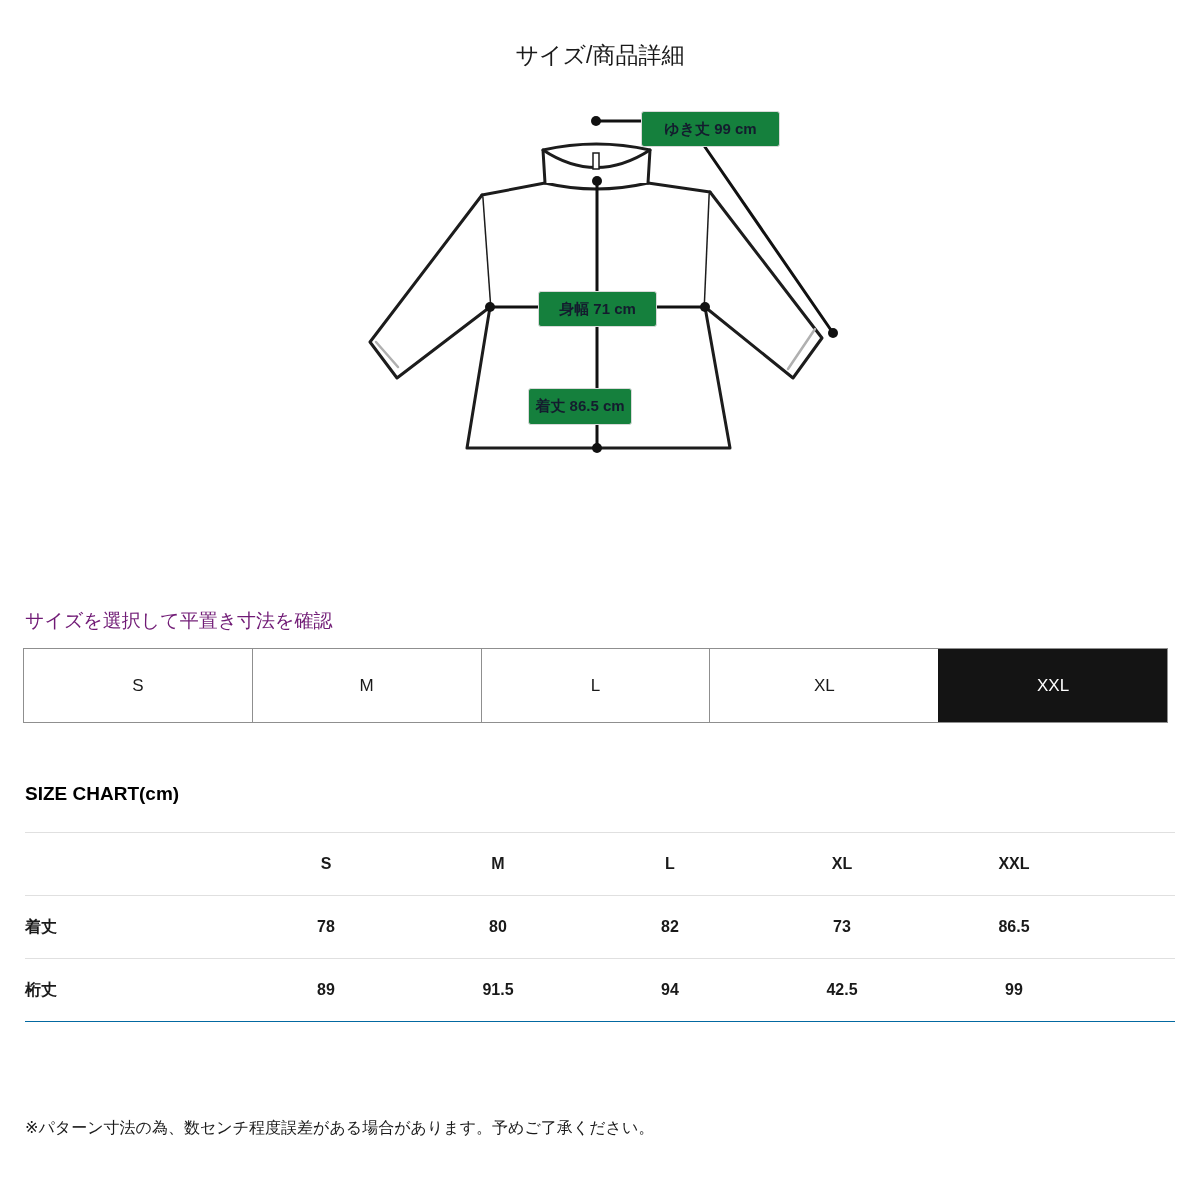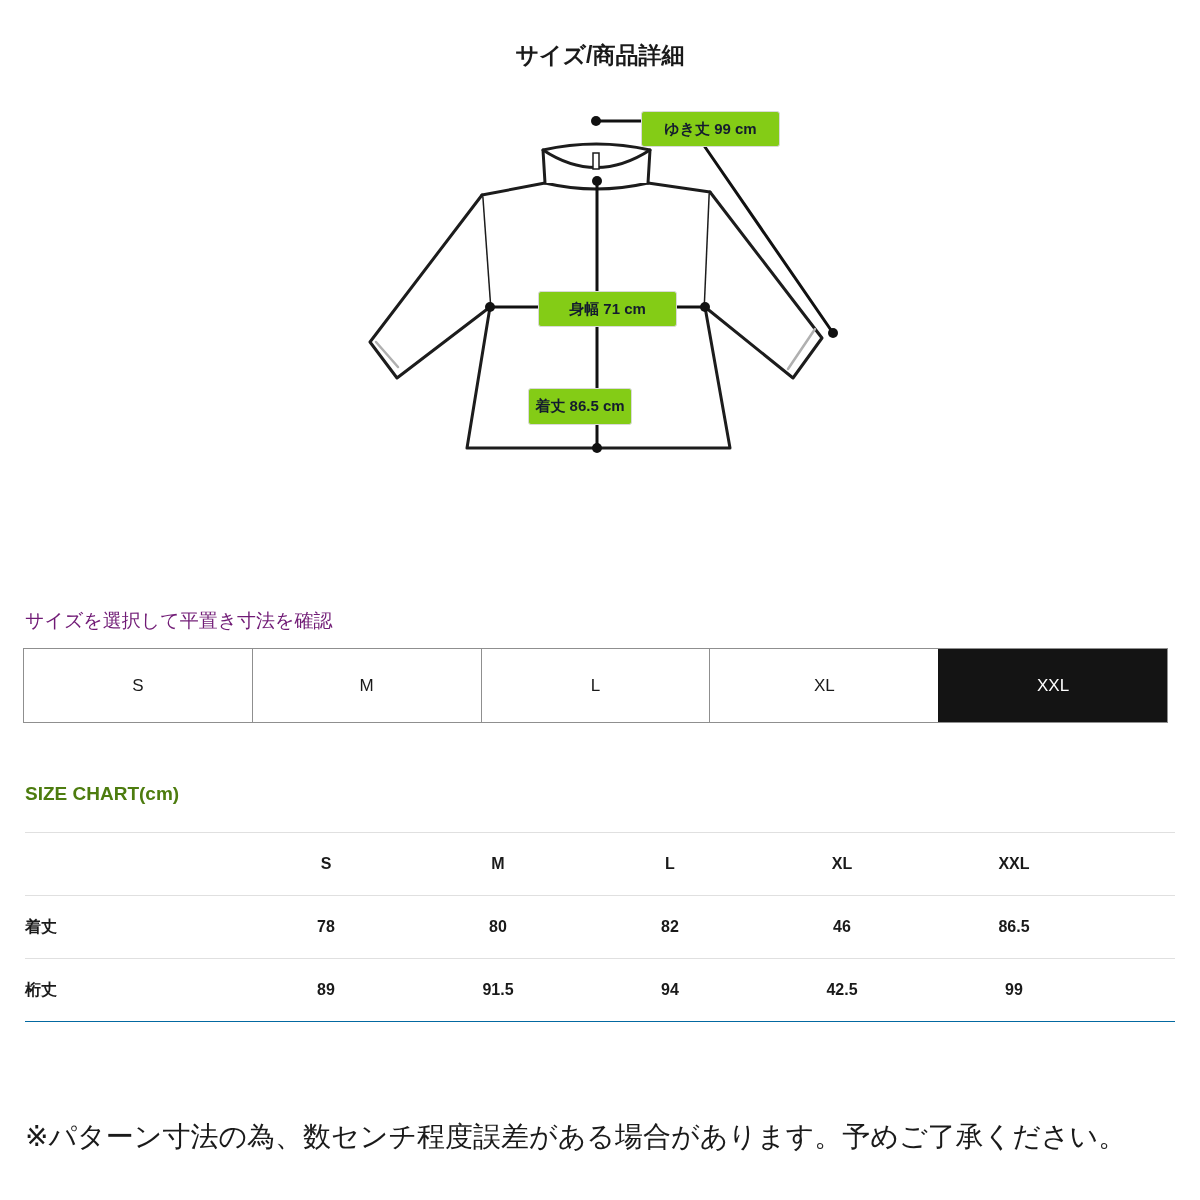--- a/index.html
+++ b/index.html
@@ -4,32 +4,32 @@
 <style>
   * { margin: 0; padding: 0; box-sizing: border-box; }
   html, body { background: #ffffff; }
   body {
     width: 1200px; height: 1200px; position: relative;
     font-family: "Liberation Sans", "DejaVu Sans", sans-serif;
     color: #1a1a1a;
   }
   .page-title {
     position: absolute; top: 40px; left: 0; width: 100%;
-    text-align: center; font-size: 23px; font-weight: 700; color: #1a1a1a;
+    text-align: center; font-size: 23px; font-weight: 400; color: #1a1a1a;
   }
   
   .diagram-svg { position: absolute; left: 330px; top: 95px; width: 540px; height: 380px; }
   .measure-label {
     position: absolute; z-index: 5;
-    background: #84cc16; border: 1px solid #d9d9d9; border-radius: 3px;
+    background: #15803d; border: 1px solid #d9d9d9; border-radius: 3px;
     display: flex; align-items: center; justify-content: center;
     font-size: 15px; font-weight: 700; color: #141c2e;
   }
   .label-yukitake { left: 641px; top: 111px; width: 139px; height: 36px; }
-  .label-mihaba  { left: 538px; top: 291px; width: 139px; height: 36px; }
+  .label-mihaba  { left: 538px; top: 291px; width: 119px; height: 36px; }
   .label-kitake  { left: 528px; top: 388px; width: 104px; height: 37px; }
   
   .selector-instruction {
     position: absolute; left: 25px; top: 608px;
     font-size: 19px; color: #701a75;
   }
   .size-tabs {
     position: absolute; left: 23px; top: 648px; width: 1145px; height: 75px;
     display: flex; border: 1px solid #8f8f8f; background: #ffffff;
   }
@@ -38,37 +38,37 @@
     font-size: 17px; font-weight: 500; color: #1a1a1a; cursor: pointer;
     border-left: 1px solid #8f8f8f; background: #ffffff;
   }
   .size-tab:first-child { border-left: none; }
   .size-tab.selected {
     background: #141414; color: #ffffff; border-left-color: #141414;
   }
   
   .chart-heading {
     position: absolute; left: 25px; top: 783px;
-    font-size: 19px; font-weight: 700; color: #4d7c0f;
+    font-size: 19px; font-weight: 700; color: #000000;
   }
   .size-table {
     position: absolute; left: 25px; top: 832px; width: 1150px;
     border-collapse: collapse; table-layout: fixed;
   }
   .size-table tr { border-top: 1px solid #e0e0e0; }
   .size-table tr.last { border-bottom: 1px solid #0369a1; }
   .size-table td, .size-table th {
     height: 63px; font-size: 16px; font-weight: 700; color: #1a1a1a;
     text-align: center; vertical-align: middle; padding: 0;
   }
   .size-table .row-label { text-align: left; margin-left: 40px; }
   
   .footer-note {
     position: absolute; left: 25px; top: 1118px;
-    font-size: 28px; color: #1a1a1a;
+    font-size: 16px; color: #1a1a1a;
   }
 </style>
 </head>
 <body>
 
 <div class="page-title">サイズ/商品詳細</div>
 
 <svg class="diagram-svg" viewBox="0 0 540 380" xmlns="http://www.w3.org/2000/svg">
   <g fill="#ffffff" stroke="#1c1c1c" stroke-width="3" stroke-linejoin="round" stroke-linecap="round">
 
@@ -139,21 +139,21 @@
     <th>L</th>
     <th>XL</th>
     <th>XXL</th>
     <th></th>
   </tr>
   <tr>
     <td class="row-label">着丈</td>
     <td>78</td>
     <td>80</td>
     <td>82</td>
-    <td>46</td>
+    <td>73</td>
     <td>86.5</td>
     <td></td>
   </tr>
   <tr class="last">
     <td class="row-label">桁丈</td>
     <td>89</td>
     <td>91.5</td>
     <td>94</td>
     <td>42.5</td>
     <td>99</td>

